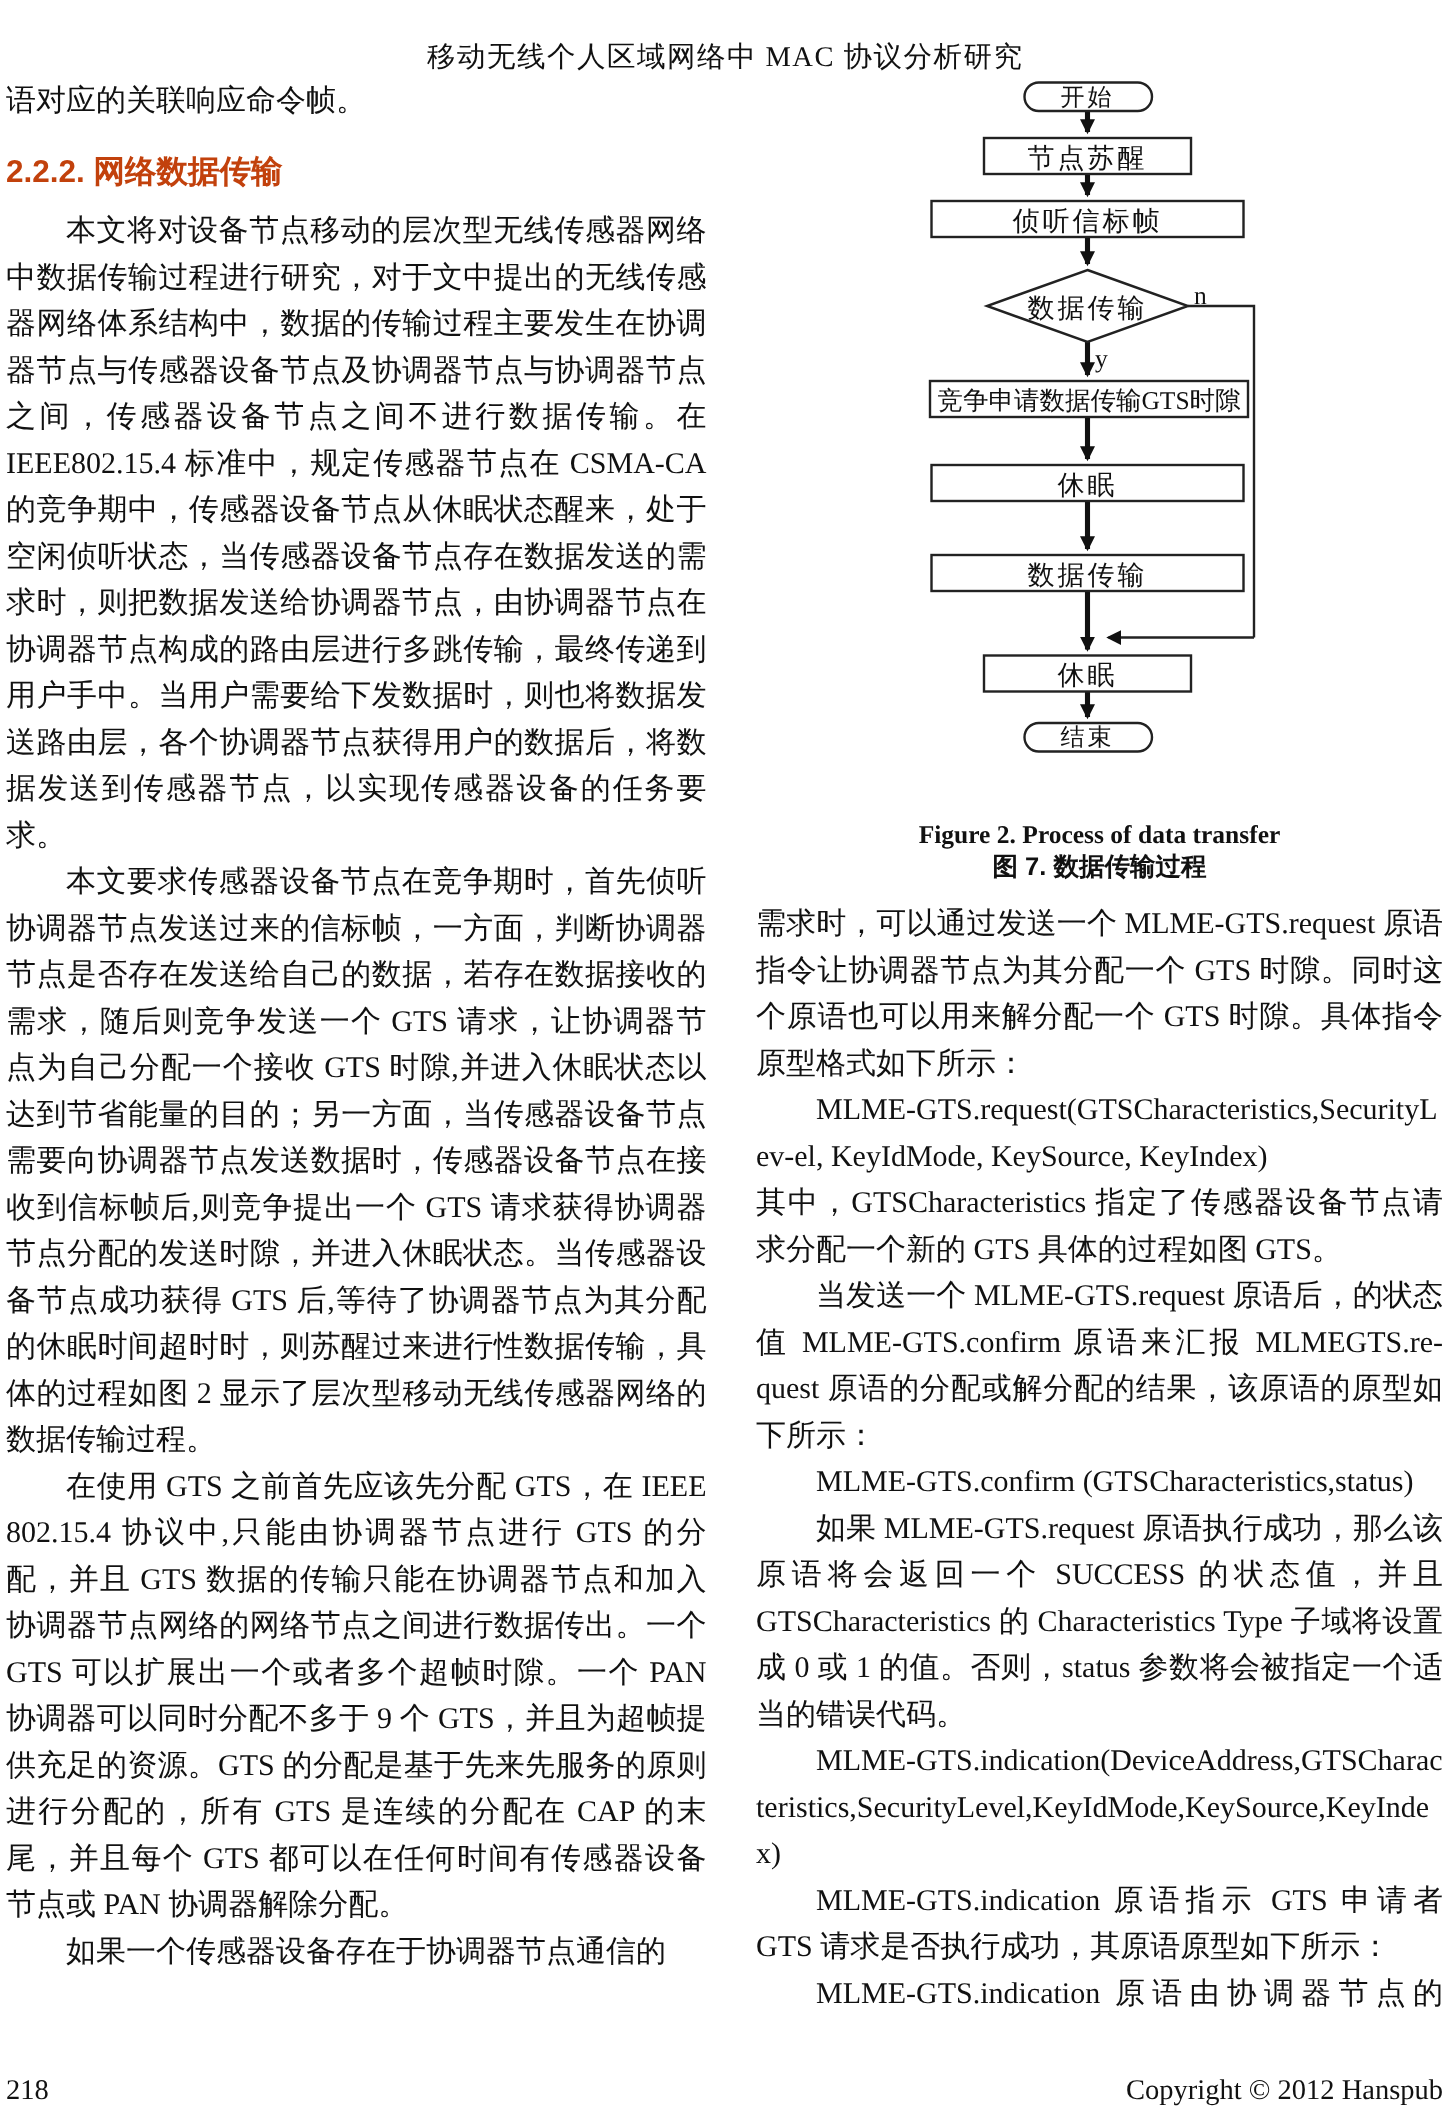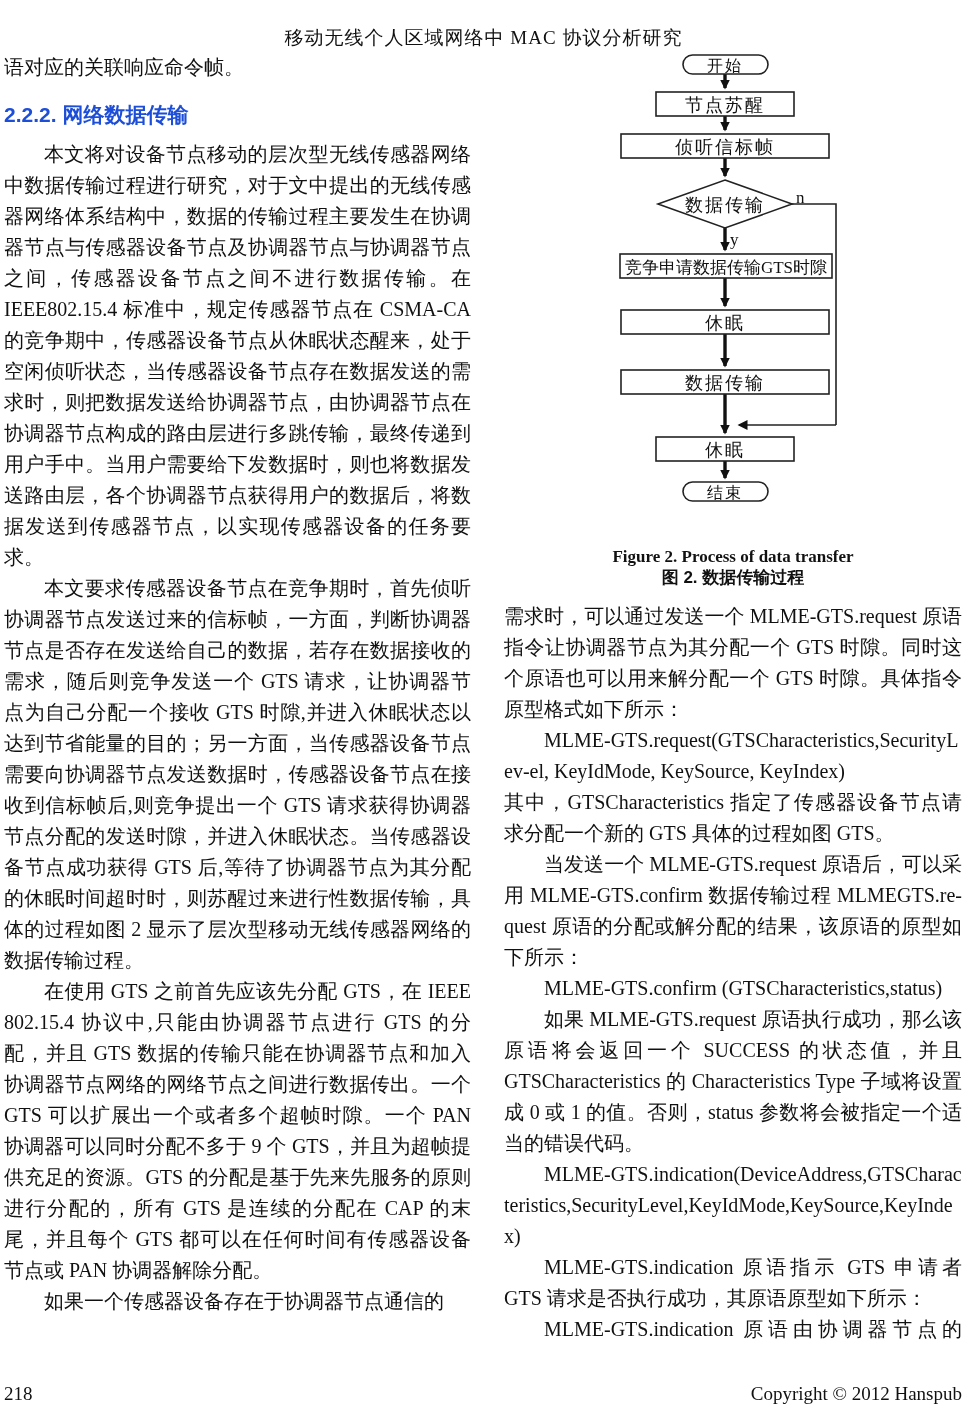--- a/index.html
+++ b/index.html
@@ -17,21 +17,21 @@
   .col-left{width:467px;}
   .col-right{width:458px;}
   p{
     margin:0;font-size:20px;line-height:31px;text-align:justify;
   }
   p.indent{text-indent:2em;}
   p.code{word-break:break-all;}
   p.stretch{text-align-last:justify;}
   h3.heading{
     font-family:"Liberation Sans","DejaVu Sans",sans-serif;
-    font-size:21px;line-height:30px;font-weight:bold;margin:17px 0 9px 0;color:#1d4ed8;
+    font-size:21px;line-height:30px;font-weight:bold;margin:17px 0 9px 0;color:#c2410c;
   }
   .figure{position:relative;width:458px;}
   .figure svg{display:block;}
   .fig-cap-en{
     text-align:center;font-weight:bold;font-size:17px;line-height:19px;margin-top:40px;
   }
   .fig-cap-zh{
     text-align:center;font-weight:bold;font-size:17px;line-height:19px;margin-top:2px;
     font-family:"Liberation Sans","DejaVu Sans",sans-serif;
   }
@@ -108,27 +108,27 @@
         <text class="fc-text" x="221" y="153">数据传输</text>
         <text class="fc-text fc-text-long" x="222" y="215">竞争申请数据传输GTS时隙</text>
         <text class="fc-text" x="221" y="271">休眠</text>
         <text class="fc-text" x="221" y="331">数据传输</text>
         <text class="fc-text" x="221" y="398">休眠</text>
         <text class="fc-text fc-text-sm" x="221" y="440">结束</text>
         <text class="fc-branch" x="226" y="187">y</text>
         <text class="fc-branch" x="292" y="145">n</text>
       </svg>
       <div class="fig-cap-en">Figure 2. Process of data transfer</div>
-      <div class="fig-cap-zh">图 2.  数据传输过程</div>
+      <div class="fig-cap-zh">图 7.  数据传输过程</div>
     </div>
 
     <p class="after-fig">需求时，可以通过发送一个 MLME-GTS.request 原语指令让协调器节点为其分配一个 GTS 时隙。同时这个原语也可以用来解分配一个 GTS 时隙。具体指令原型格式如下所示：</p>
     <p class="indent code">MLME-GTS.request(GTSCharacteristics,SecurityLev-el, KeyIdMode, KeySource, KeyIndex)</p>
     <p>其中，GTSCharacteristics 指定了传感器设备节点请求分配一个新的 GTS 具体的过程如图 GTS。</p>
-    <p class="indent">当发送一个 MLME-GTS.request 原语后，可以采用 MLME-GTS.confirm 数据传输过程 MLMEGTS.re-quest 原语的分配或解分配的结果，该原语的原型如下所示：</p>
+    <p class="indent">当发送一个 MLME-GTS.request 原语后，的状态值 MLME-GTS.confirm 原语来汇报 MLMEGTS.re-quest 原语的分配或解分配的结果，该原语的原型如下所示：</p>
     <p class="indent code">MLME-GTS.confirm (GTSCharacteristics,status)</p>
     <p class="indent">如果 MLME-GTS.request 原语执行成功，那么该原语将会返回一个 SUCCESS 的状态值，并且 GTSCharacteristics 的 Characteristics Type 子域将设置成 0 或 1 的值。否则，status 参数将会被指定一个适当的错误代码。</p>
     <p class="indent code">MLME-GTS.indication(DeviceAddress,GTSCharacteristics,SecurityLevel,KeyIdMode,KeySource,KeyIndex)</p>
     <p class="indent">MLME-GTS.indication 原语指示 GTS 申请者 GTS 请求是否执行成功，其原语原型如下所示：</p>
     <p class="indent stretch">MLME-GTS.indication 原语由协调器节点的</p>
 
   </div>
 </div>
 
 <div class="footer">

